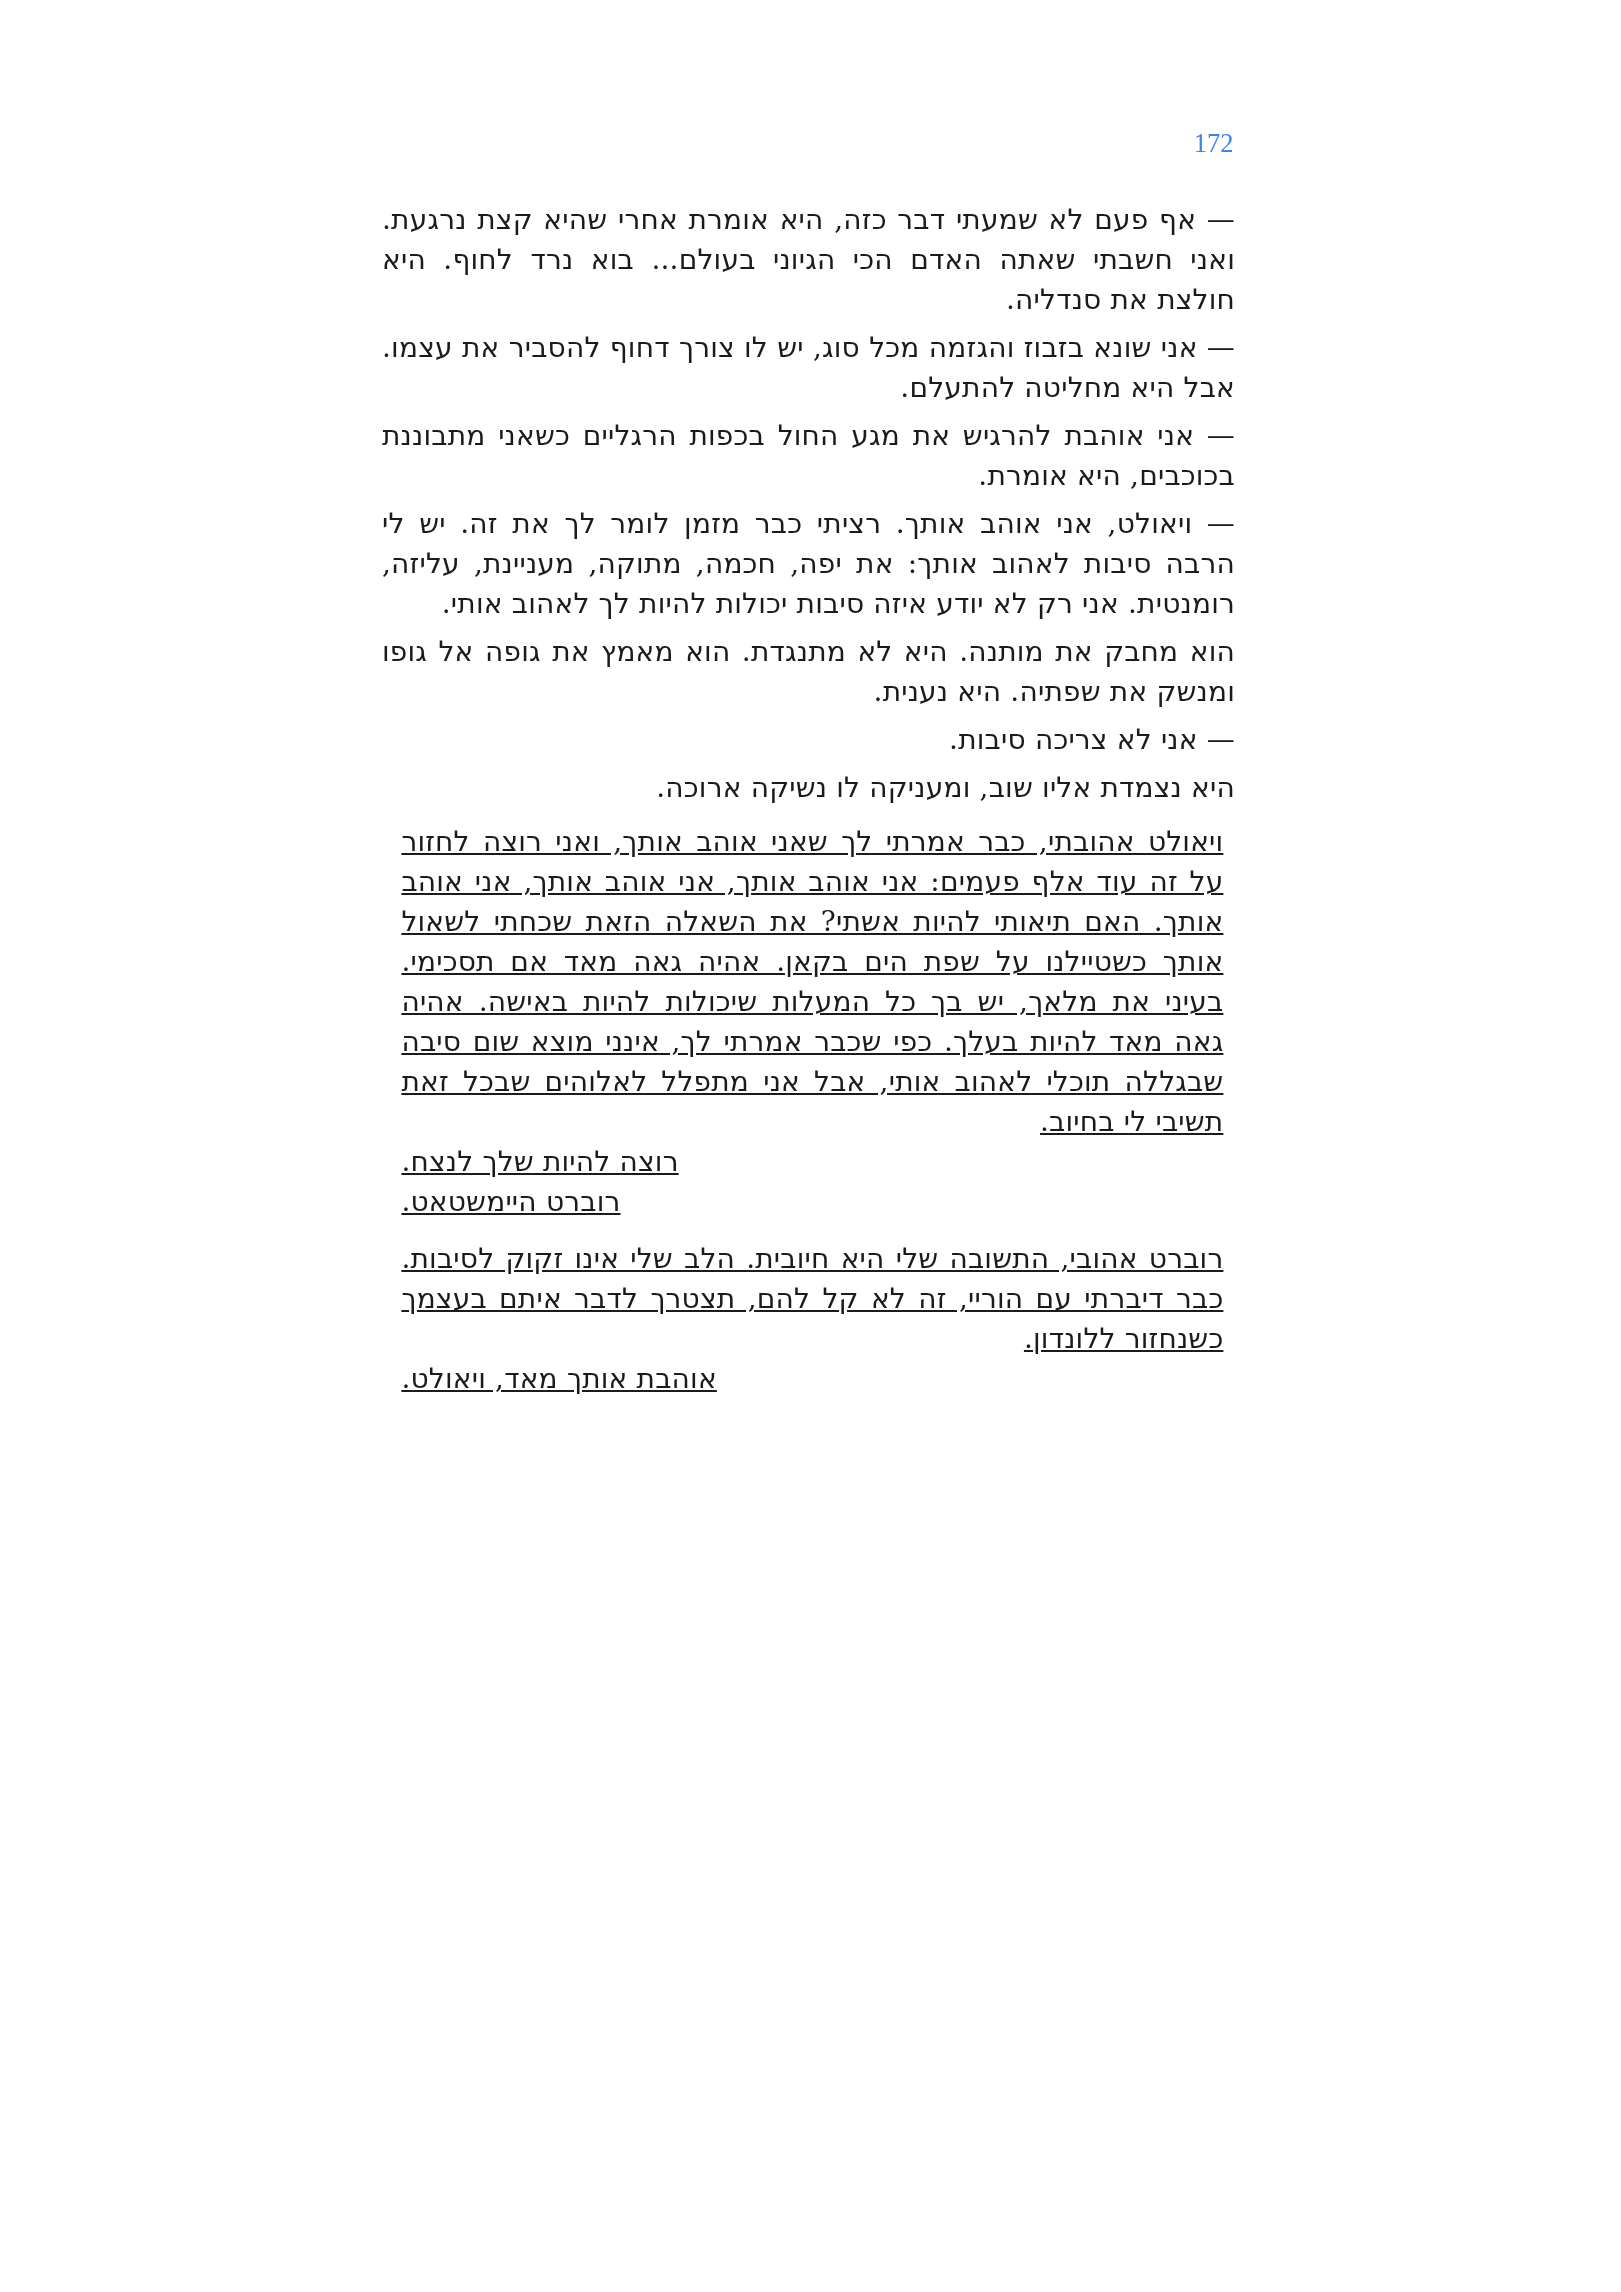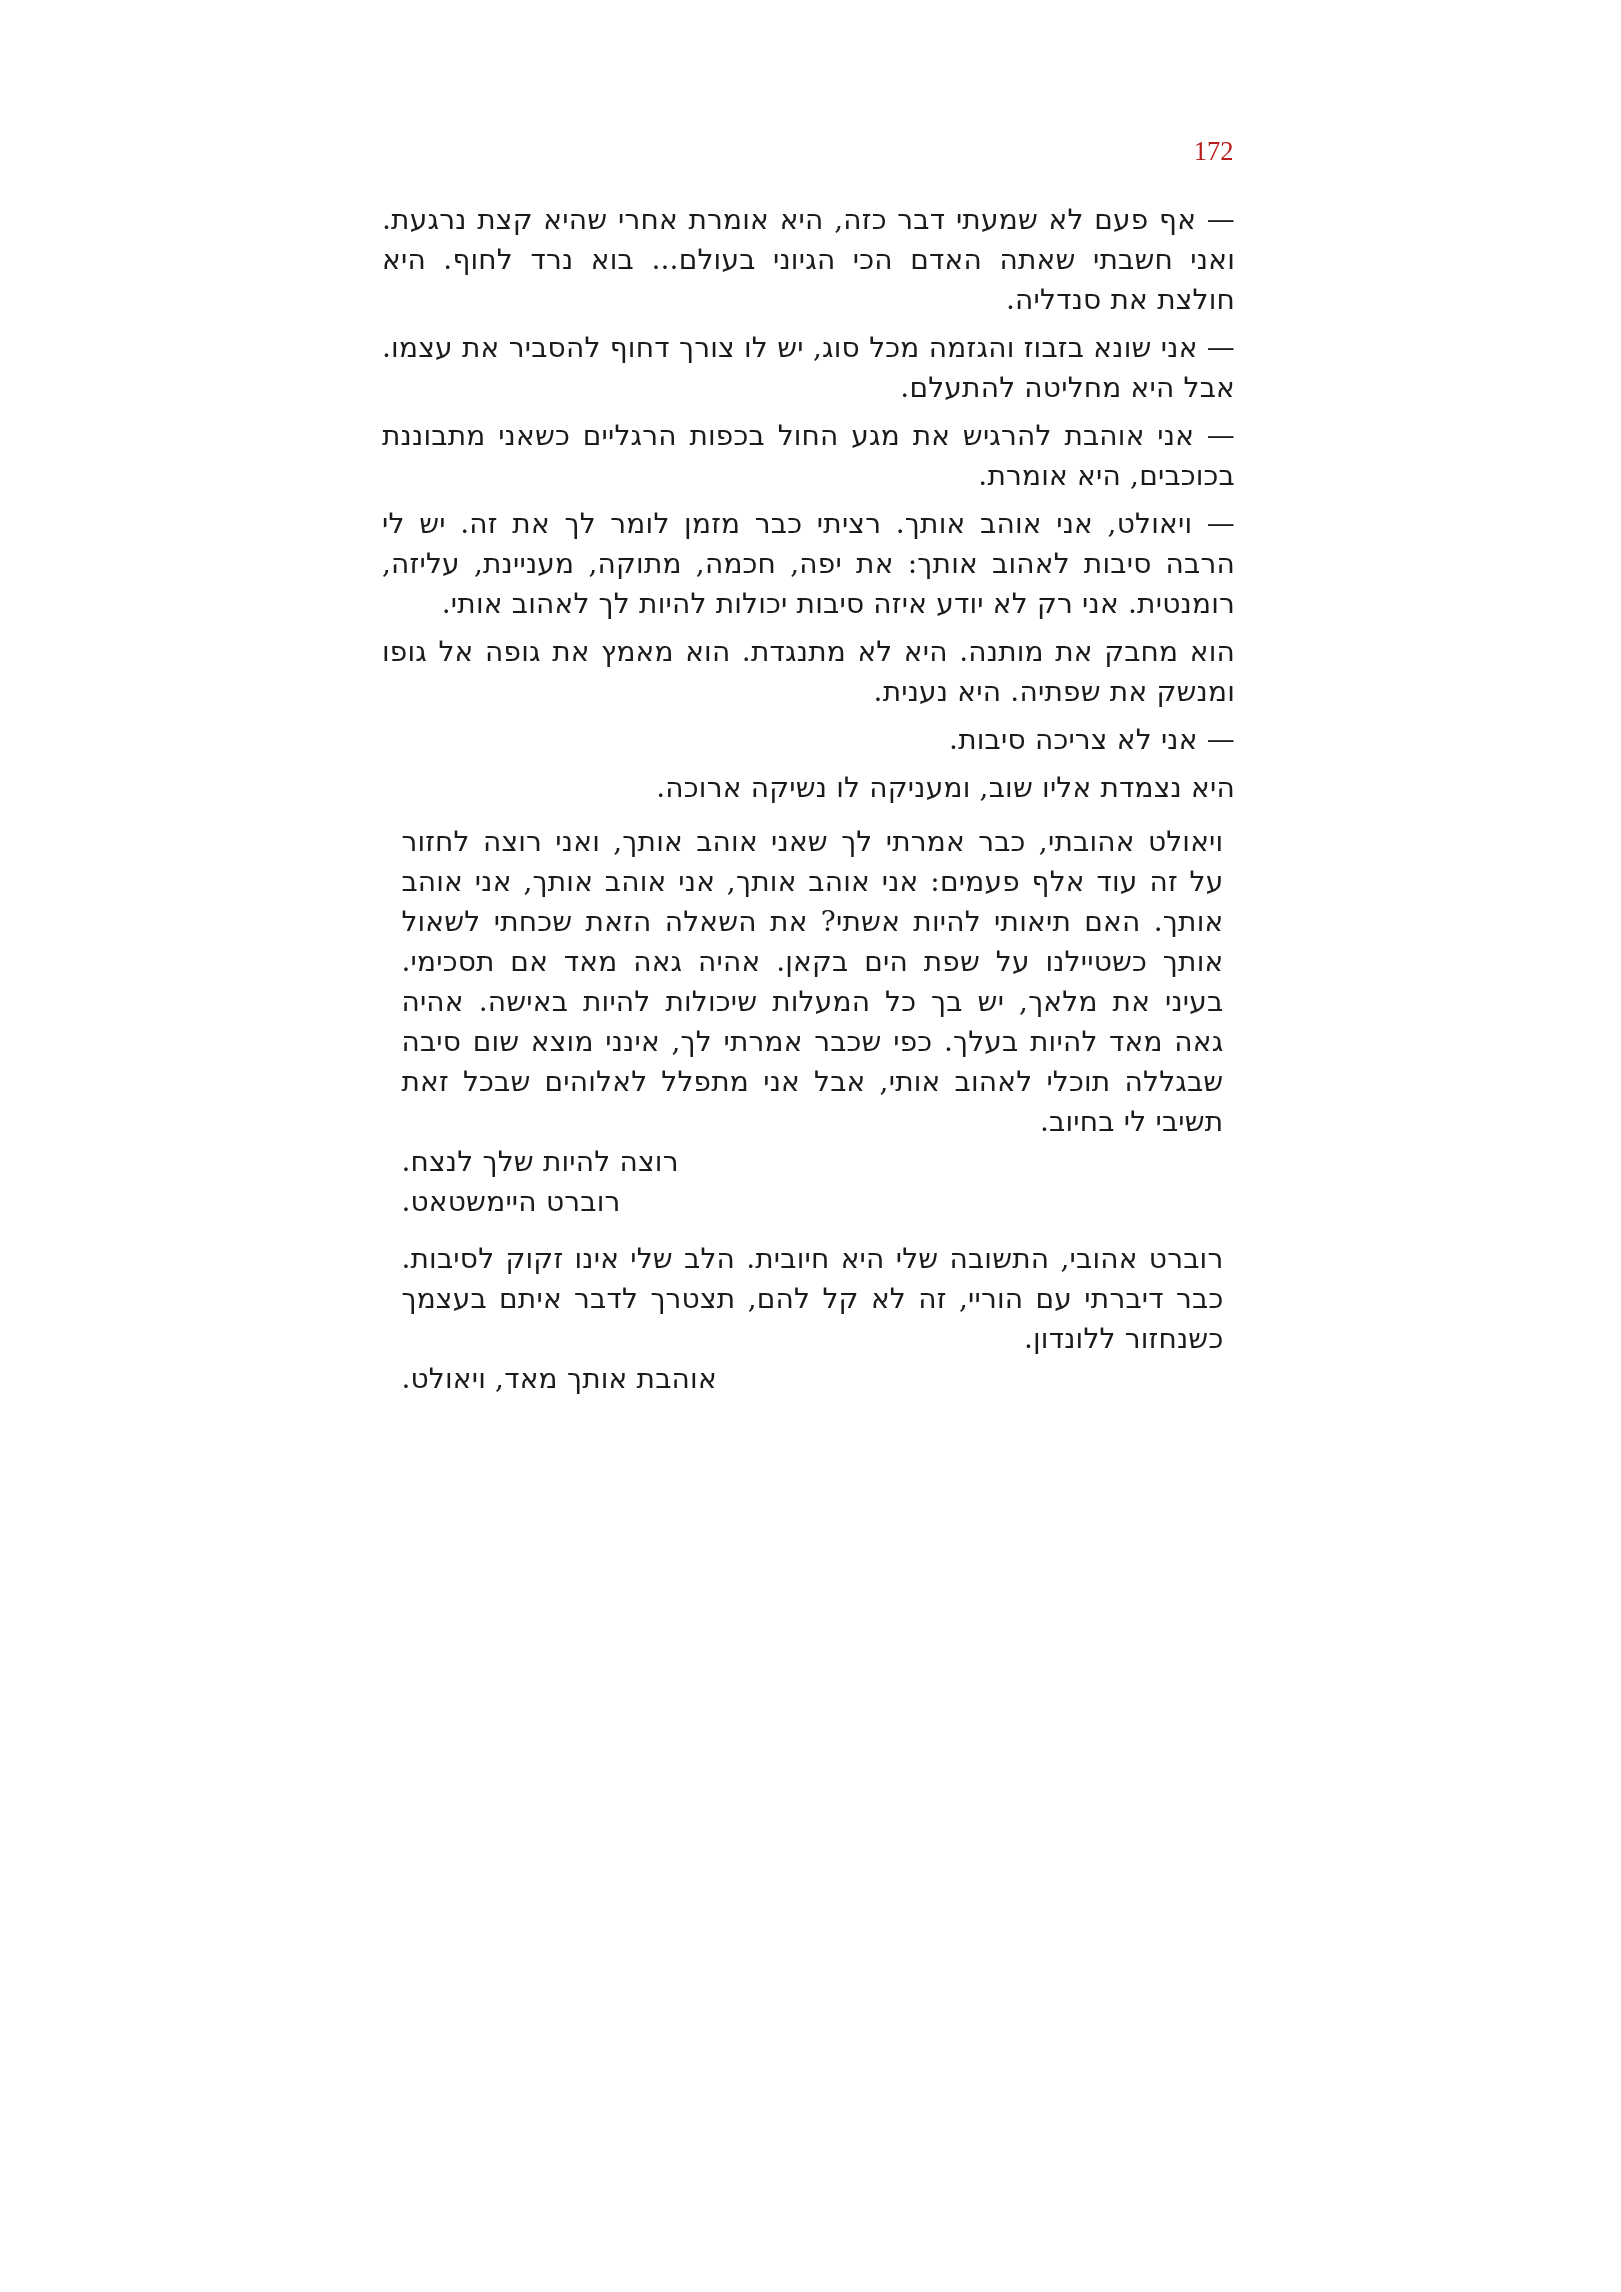--- a/index.html
+++ b/index.html
@@ -10,27 +10,27 @@
   .sheet {
     position: relative;
     width: 1621px;
     height: 2293px;
     background: #ffffff;
     overflow: hidden;
     font-family: "DejaVu Serif", "DejaVu Sans", serif;
   }
   .folio {
     position: absolute;
-    top: 136px;
+    top: 128px;
     left: 1182px;
     width: 63px;
     text-align: center;
     font-size: 26.5px;
     line-height: 30px;
-    color: #b91c1c;
+    color: #3b82f6;
     font-family: "Liberation Serif", "DejaVu Serif", serif;
   }
   .text-column {
     position: absolute;
     top: 192px;
     right: 378px;
     width: 869px;
     direction: rtl;
     unicode-bidi: embed;
     text-align: justify;
@@ -38,20 +38,21 @@
     line-height: 40px;
     color: #1b1b1b;
     letter-spacing: 0.2px;
   }
   .para {
     margin: 8px;
     text-indent: 0;
   }
   .letter {
     margin: 13.7px 19.6px 17.6px 27.4px; 
+    text-decoration: underline;
   }
   .letter.second {
     margin-top: 14.7px;
     margin-bottom: 0;
   }
   .letter .para {
     margin: 0;
   }
   .letter .line {
     margin: 0;

